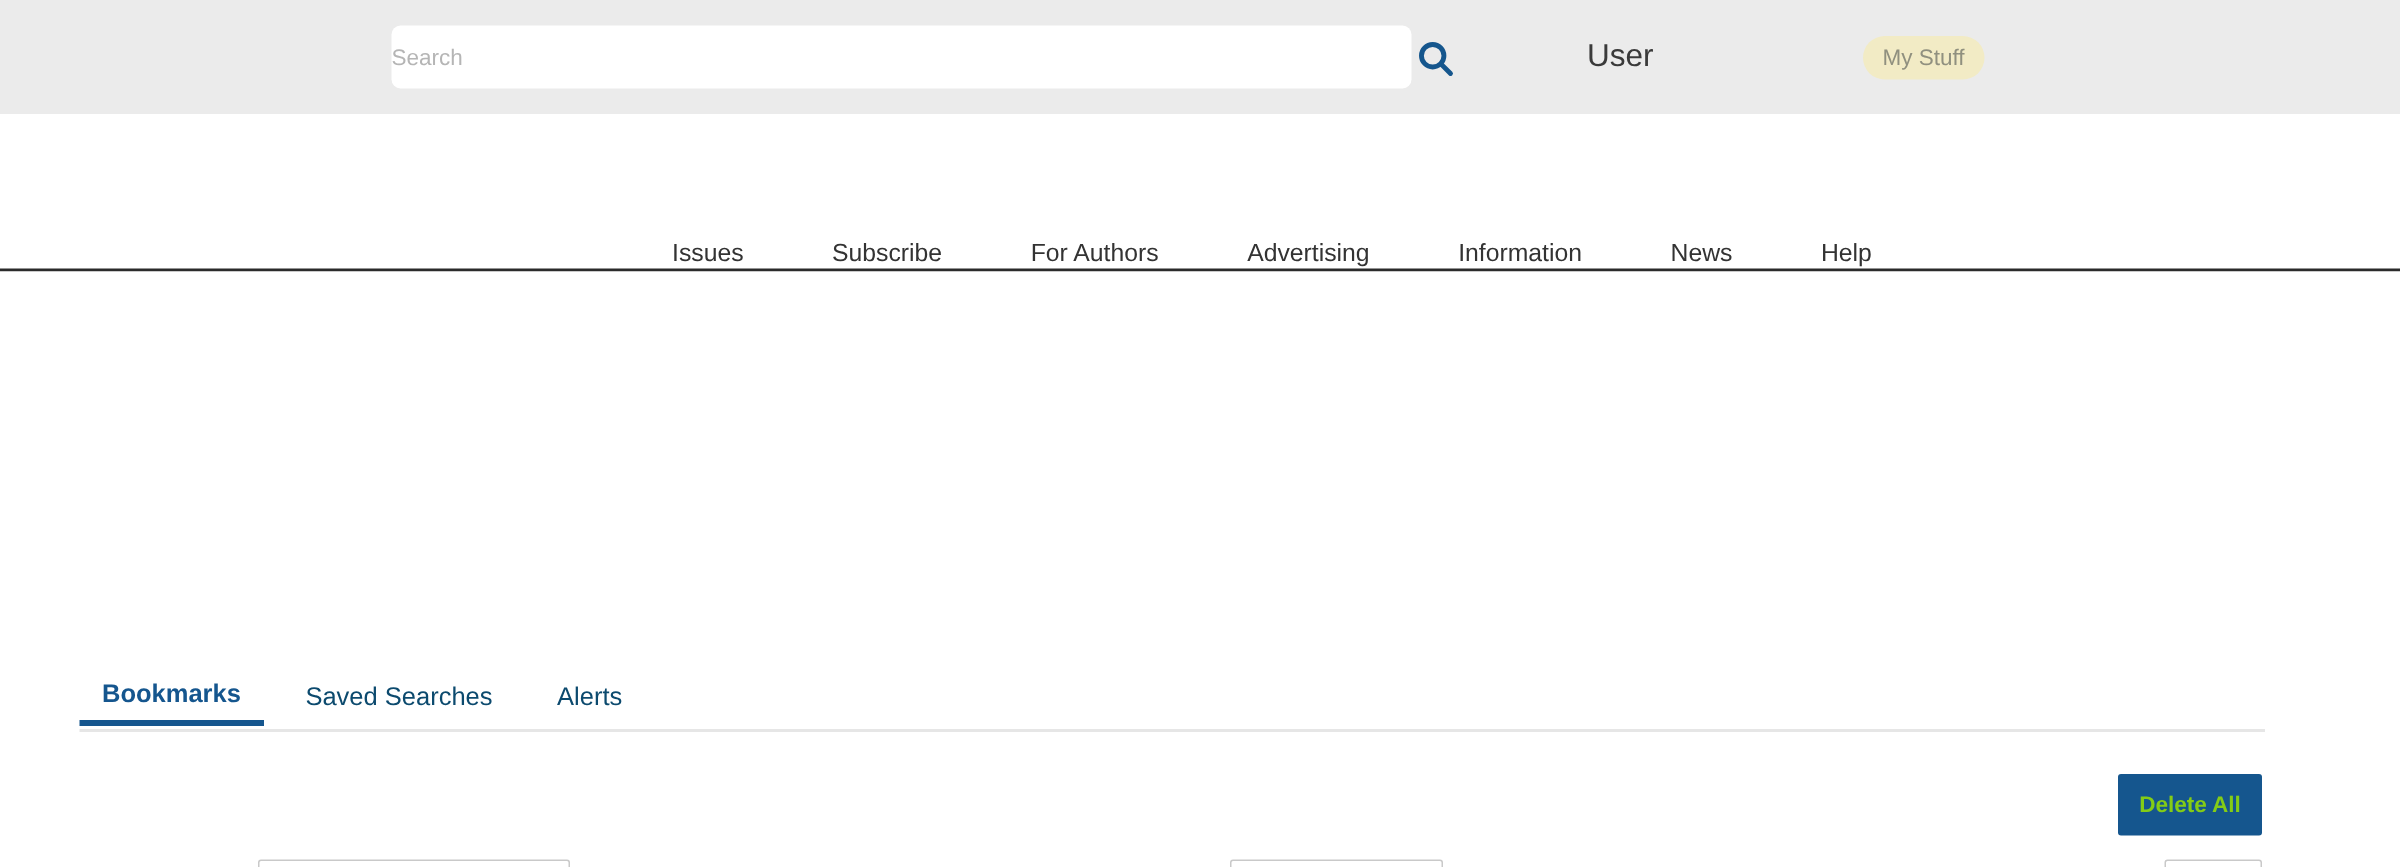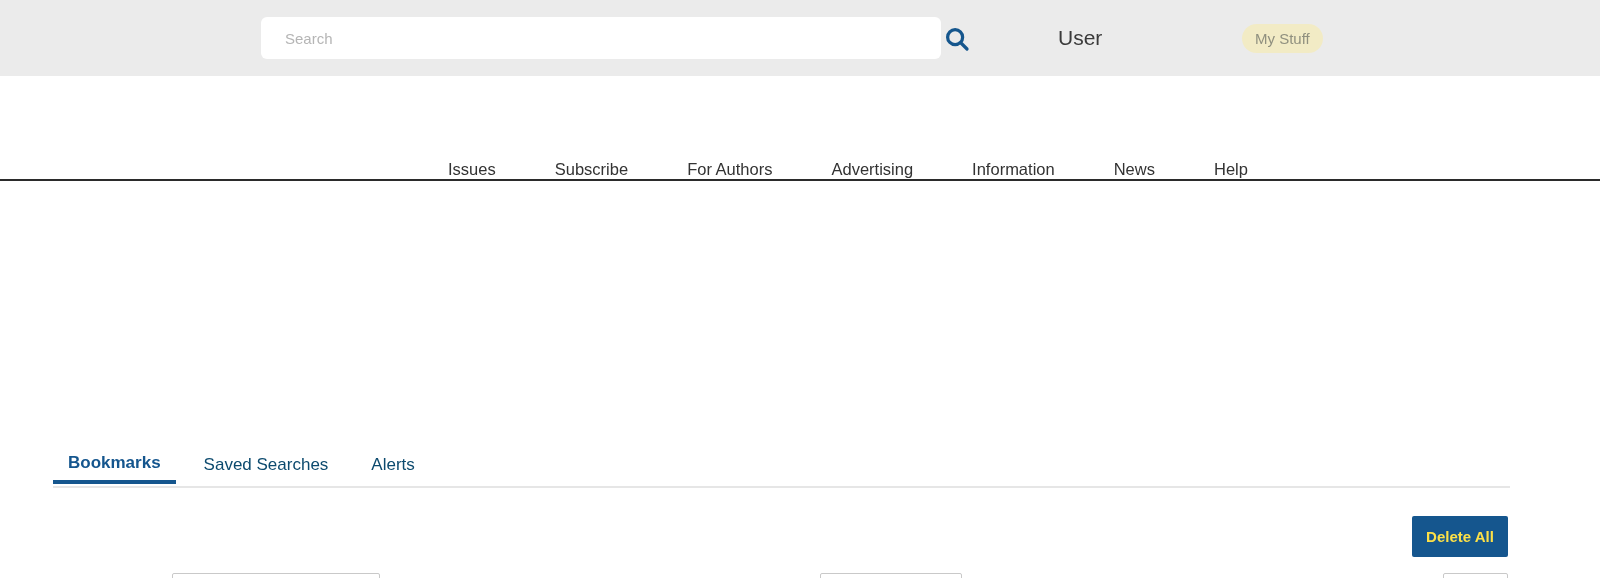--- a/index.html
+++ b/index.html
@@ -13,21 +13,21 @@
   }
 
   
   .topbar {
     position: absolute; top: 0; left: 0; width: 1600px; height: 76px;
     background: #ebebeb;
   }
   .search-input {
     position: absolute; left: 261px; top: 17px; width: 680px; height: 42px;
     border: none; border-radius: 6px; background: #ffffff;
-    padding: 0 24px; font-size: 15px; color: #15803d;
+    padding: 0 0; font-size: 15px; color: #15803d;
     font-family: "Liberation Sans", sans-serif; outline: none;
   }
   .search-input::placeholder { color: #b5b5b5; }
   .search-btn {
     position: absolute; left: 938px; top: 20px; width: 38px; height: 38px;
     background: transparent; border: none; cursor: pointer;
     display: flex; align-items: center; justify-content: center;
   }
   .user-name {
     position: absolute; left: 1058px; top: 0; height: 76px;
@@ -69,21 +69,21 @@
   .tab {
     height: 39px; padding: 0 15px; display: flex; align-items: center;
     font-size: 17px; color: #0c4a6e; cursor: pointer; white-space: nowrap;
   }
   .tab.active {
     color: #15568e; font-weight: 700; border-bottom: 4px solid #15568e;
   }
 
   .btn-delete-all {
     position: absolute; left: 1412px; top: 335px; width: 96px; height: 41px;
-    background: #15568e; color: #fde047; border: none; border-radius: 2px;
+    background: #15568e; color: #84cc16; border: none; border-radius: 2px;
     font-size: 15px; font-weight: 700; font-family: "Liberation Sans", sans-serif;
     cursor: pointer;
   }
   .select {
     position: absolute; top: 392px; height: 34px; background: #fff;
     border: 1px solid #c9c9c9; border-radius: 2px;
     display: flex; align-items: center; justify-content: space-between;
     padding: 0 11px 0 14px; font-size: 15px; color: #2e2e2e; cursor: pointer;
   }
 </style>

